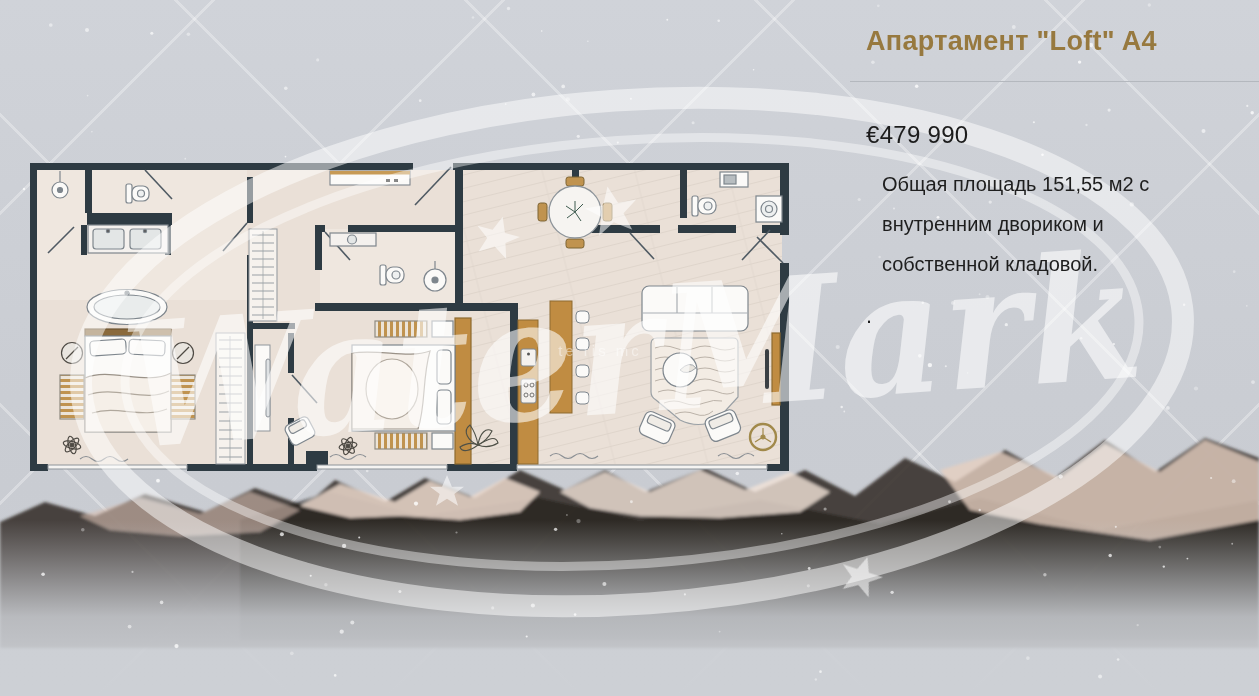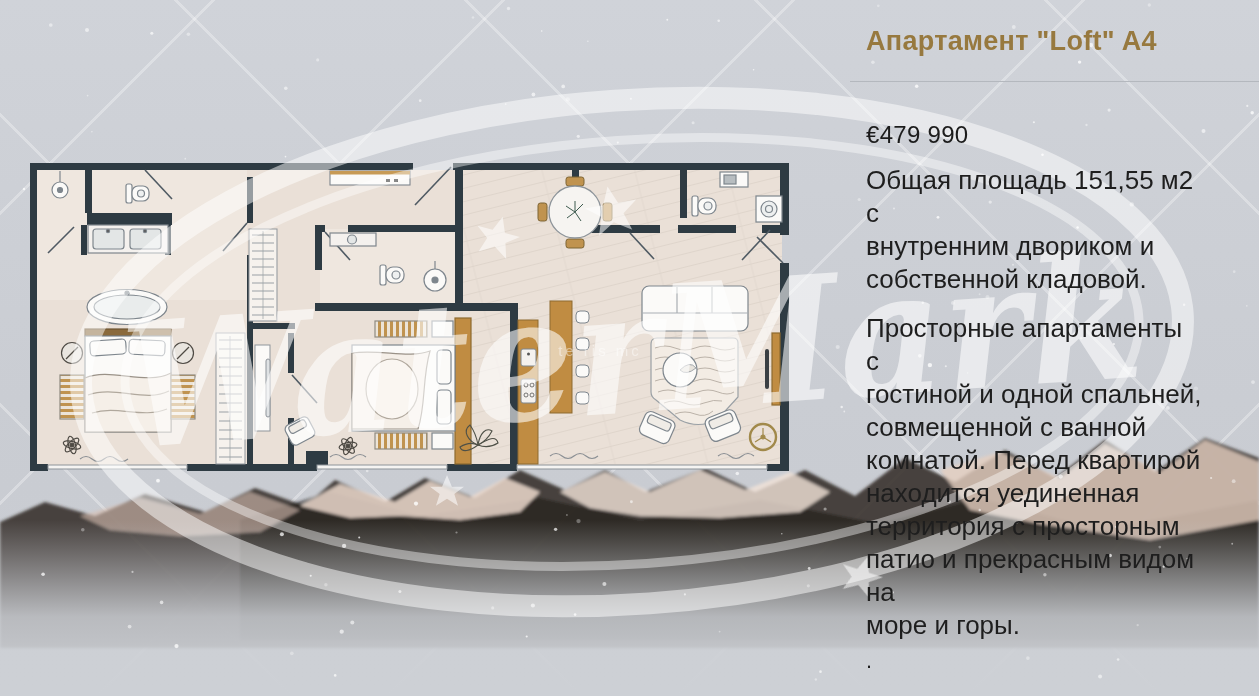--- a/index.html
+++ b/index.html
@@ -15,21 +15,21 @@
   .mountains,.speckles,.floorplan,.watermark{position:absolute;}
   .mountains{left:0;top:0;width:1259px;height:696px;}
   .speckles{left:0;top:0;width:1259px;height:696px;pointer-events:none;}
   .floorplan{left:30px;top:163px;width:759px;height:308px;}
   .watermark{left:0;top:0;width:1259px;height:696px;pointer-events:none;}
   
   .info{position:absolute;left:866px;top:24px;width:336px;color:#1e1e1e;}
   .title{font-size:27px;line-height:34px;font-weight:bold;color:#97793f;letter-spacing:.3px;margin:0;}
   .divider{position:absolute;left:850px;top:81px;width:409px;height:1px;background:#b4b8be;}
   .price{margin-top:62px;font-size:24px;line-height:30px;font-weight:400;color:#1c1c1c;letter-spacing:.3px;}
-  .para{margin:0;margin-top:16px;font-size:26px;line-height:33px;white-space:pre-line;}
+  .para{margin:16px;margin-top:16px;font-size:20px;line-height:40px;white-space:pre-line;}
   .para.first{margin-top:14px;}
   .dot{margin-top:3px;font-size:21.5px;line-height:33px;}
 </style>
 </head>
 <body>
 
 <div class="stage">
 
   <div class="lattice"></div>
 
@@ -544,24 +544,16 @@
     </g>
   </svg>
 
   <div class="divider"></div>
   <div class="info">
     <h1 class="title">Апартамент "Loft" A4</h1>
     <div class="price">€479 990</div>
     <p class="para first">Общая площадь 151,55 м2 с
 внутренним двориком и
 собственной кладовой.</p>
-    <p class="para">Просторные апартаменты с
-гостиной и одной спальней,
-совмещенной с ванной
-комнатой. Перед квартирой
-находится уединенная
-территория с просторным
-патио и прекрасным видом на
-море и горы.</p>
     <div class="dot">.</div>
   </div>
 
 </div>
 
 </body></html>

